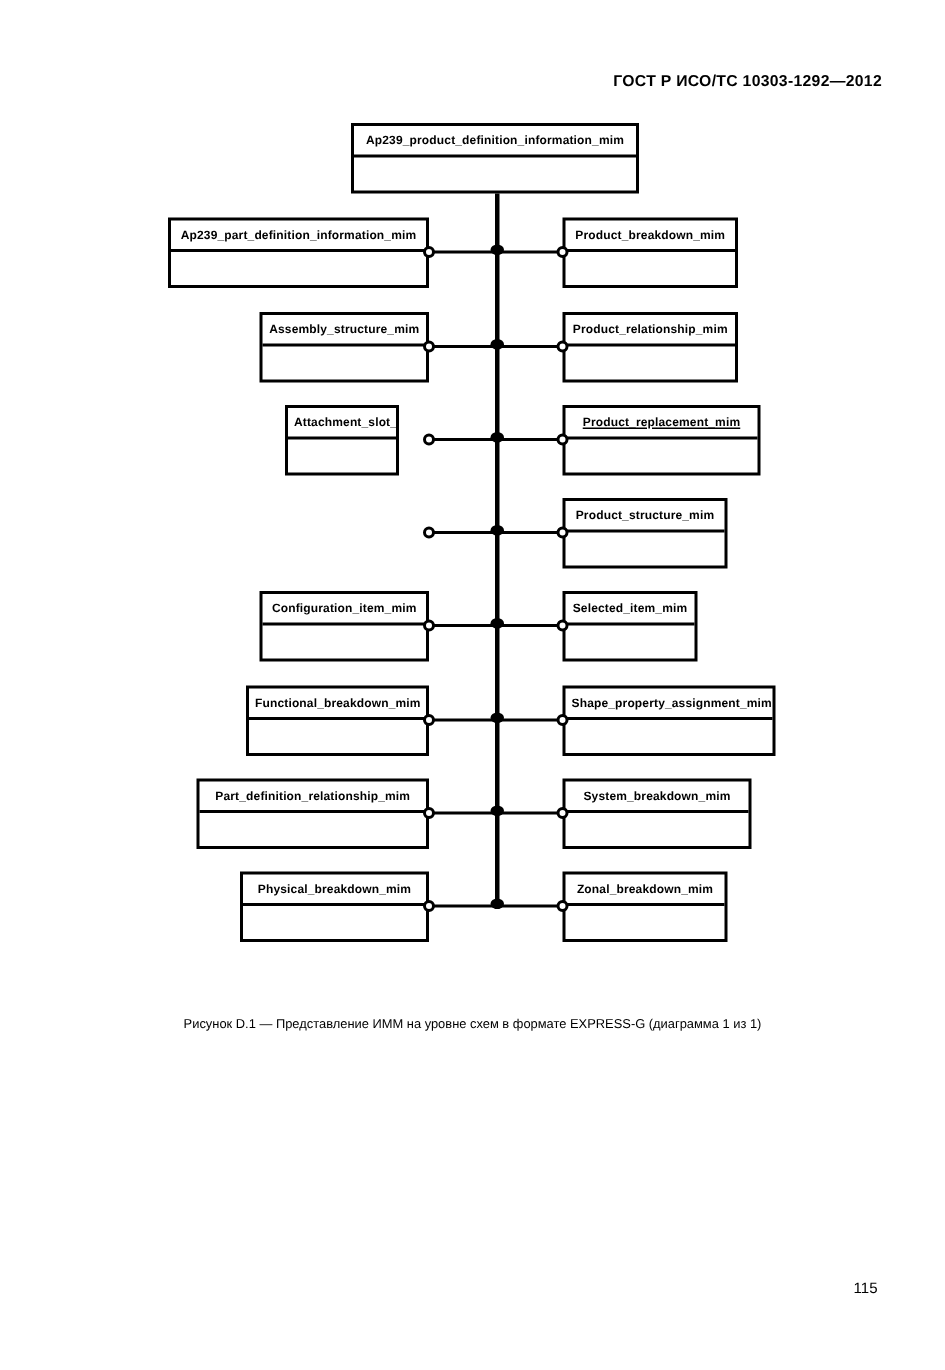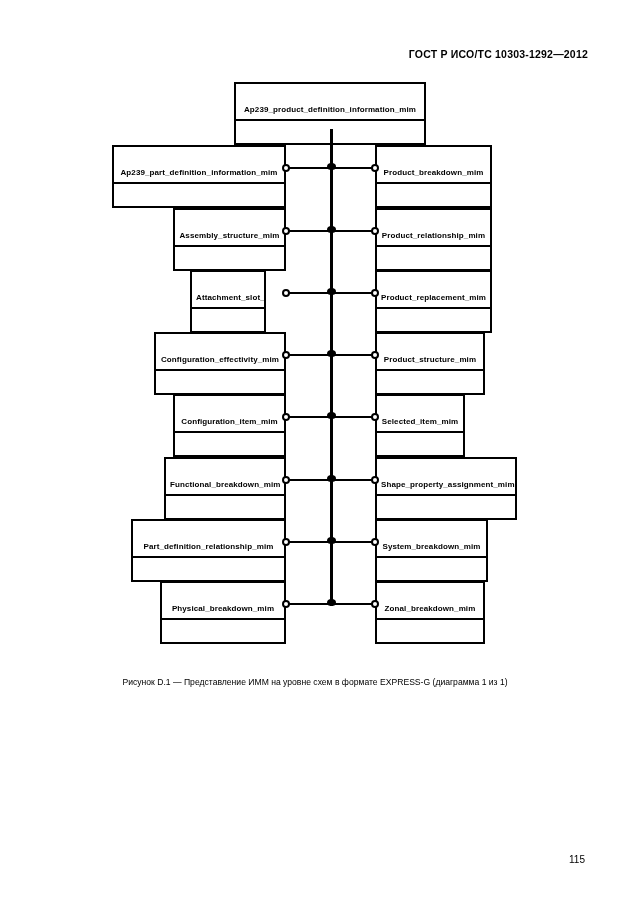--- a/index.html
+++ b/index.html
@@ -64,21 +64,20 @@
     box-sizing: border-box;
     height: 21px;
     line-height: 19px;
     border-bottom: 2px solid #000000;
     font-size: 8px;
     font-weight: bold;
     text-align: center;
     white-space: nowrap;
     overflow: hidden;
     letter-spacing: 0.1px;
-    margin-top: 16px;
   }
   .ent .ent-body {
     height: 22px;
   }
 
   
   .conn {
     position: absolute;
     width: 8px;
     height: 8px;
@@ -154,33 +153,29 @@
       </div>
       <div class="branch" style="left: 286px; top: 230px; width: 45px;"></div>
       <div class="branch" style="left: 331px; top: 230px; width: 44px;"></div>
       <div class="conn" style="left: 282px; top: 227px;"></div>
       <div class="conn" style="left: 371px; top: 227px;"></div>
       <div class="junction" style="left: 327px; top: 226px;"></div>
       <div class="ent" style="left: 190px; top: 270px; width: 76px;">
         <div class="ent-title" style="text-align: center; padding: 0px 4px;">Attachment_slot_mim</div>
         <div class="ent-body"></div>
       </div>
-      <div class="ent" style="left: 375px; top: 270px; width: 117px;">
+      <div class="ent" style="left: 375px; top: 270px; width: 132px; text-decoration: underline;">
         <div class="ent-title" style="text-align: center; padding: 0px 4px;">Product_replacement_mim</div>
         <div class="ent-body"></div>
       </div>
       <div class="branch" style="left: 286px; top: 292px; width: 45px;"></div>
       <div class="branch" style="left: 331px; top: 292px; width: 44px;"></div>
       <div class="conn" style="left: 282px; top: 289px;"></div>
       <div class="conn" style="left: 371px; top: 289px;"></div>
       <div class="junction" style="left: 327px; top: 288px;"></div>
-      <div class="ent" style="left: 154px; top: 332px; width: 132px;">
-        <div class="ent-title" style="text-align: center; padding: 0px 4px;">Configuration_effectivity_mim</div>
-        <div class="ent-body"></div>
-      </div>
       <div class="ent" style="left: 375px; top: 332px; width: 110px;">
         <div class="ent-title" style="text-align: center; padding: 0px 4px;">Product_structure_mim</div>
         <div class="ent-body"></div>
       </div>
       <div class="branch" style="left: 286px; top: 354px; width: 45px;"></div>
       <div class="branch" style="left: 331px; top: 354px; width: 44px;"></div>
       <div class="conn" style="left: 282px; top: 351px;"></div>
       <div class="conn" style="left: 371px; top: 351px;"></div>
       <div class="junction" style="left: 327px; top: 350px;"></div>
       <div class="ent" style="left: 173px; top: 394px; width: 113px;">
@@ -206,21 +201,21 @@
       </div>
       <div class="branch" style="left: 286px; top: 479px; width: 45px;"></div>
       <div class="branch" style="left: 331px; top: 479px; width: 44px;"></div>
       <div class="conn" style="left: 282px; top: 476px;"></div>
       <div class="conn" style="left: 371px; top: 476px;"></div>
       <div class="junction" style="left: 327px; top: 475px;"></div>
       <div class="ent" style="left: 131px; top: 519px; width: 155px;">
         <div class="ent-title" style="text-align: center; padding: 0px 4px;">Part_definition_relationship_mim</div>
         <div class="ent-body"></div>
       </div>
-      <div class="ent" style="left: 375px; top: 519px; width: 113px;">
+      <div class="ent" style="left: 375px; top: 519px; width: 126px;">
         <div class="ent-title" style="text-align: center; padding: 0px 4px;">System_breakdown_mim</div>
         <div class="ent-body"></div>
       </div>
       <div class="branch" style="left: 286px; top: 541px; width: 45px;"></div>
       <div class="branch" style="left: 331px; top: 541px; width: 44px;"></div>
       <div class="conn" style="left: 282px; top: 538px;"></div>
       <div class="conn" style="left: 371px; top: 538px;"></div>
       <div class="junction" style="left: 327px; top: 537px;"></div>
       <div class="ent" style="left: 160px; top: 581px; width: 126px;">
         <div class="ent-title" style="text-align: center; padding: 0px 4px;">Physical_breakdown_mim</div>

